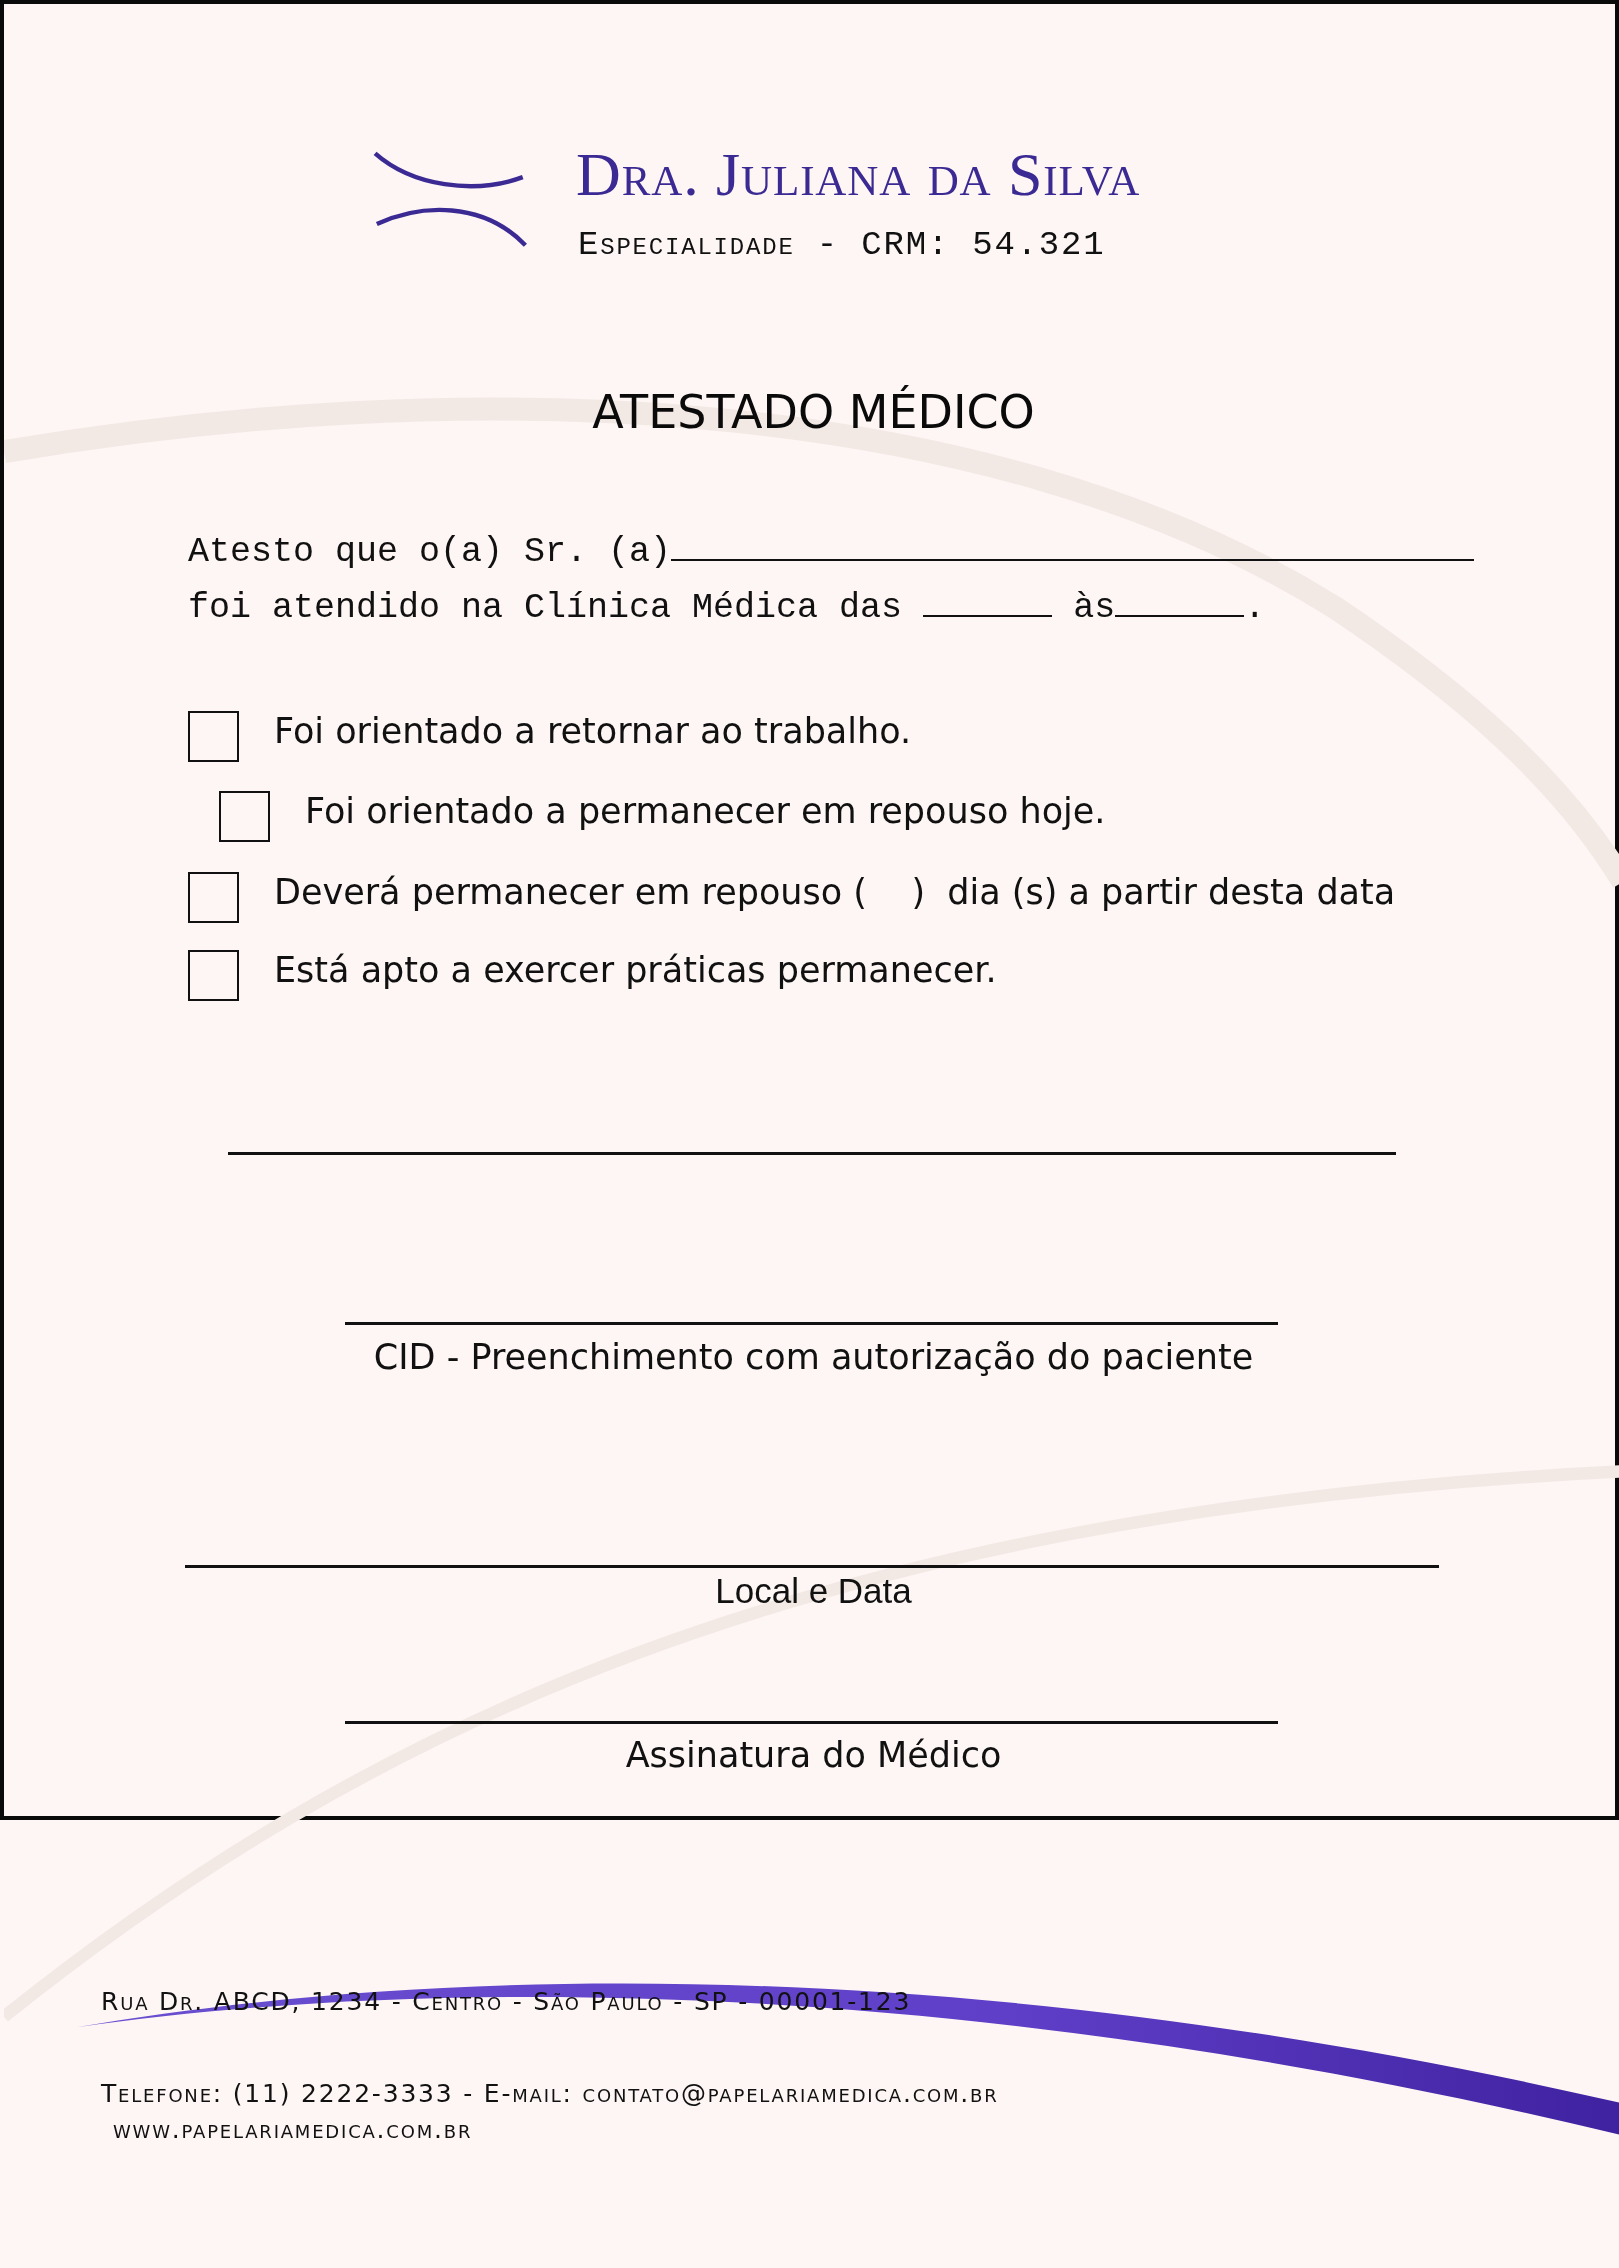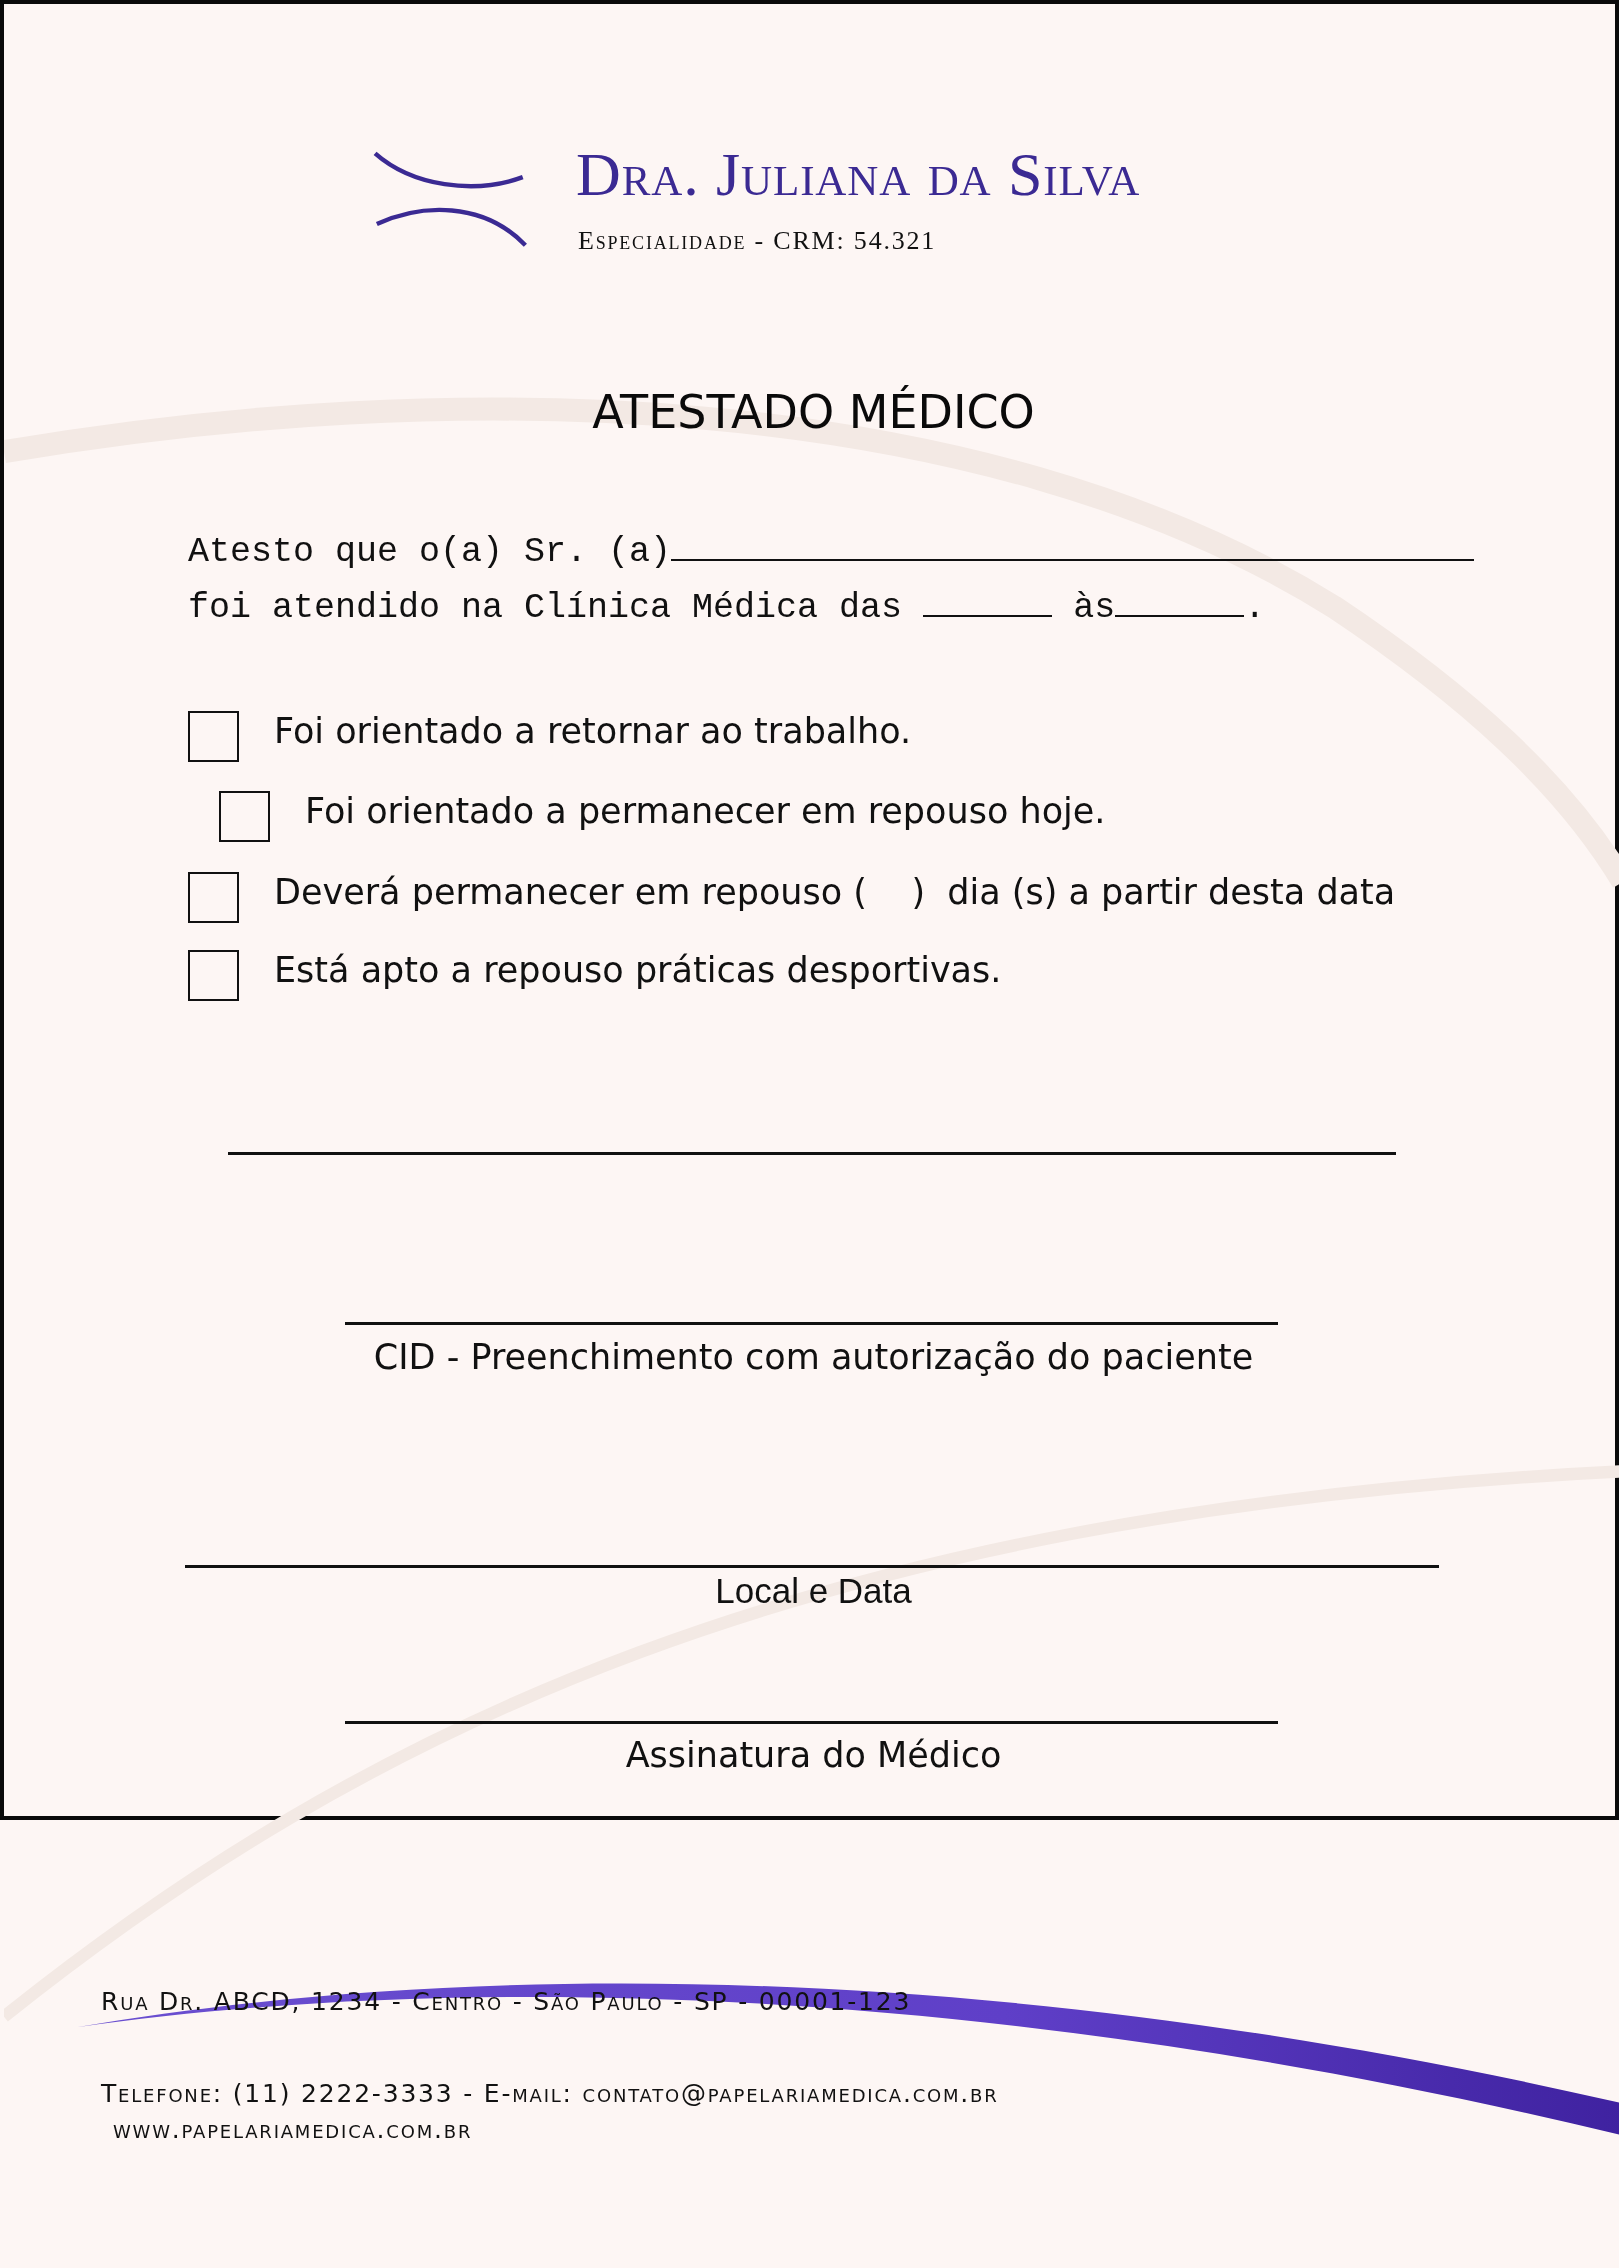--- a/index.html
+++ b/index.html
@@ -1,21 +1,21 @@
 <!DOCTYPE html>
 <html style="font-size:14px"><head>
 <meta charset="utf-8">
 <style>
   html, body { margin:0; padding:0; }
   body { width:1619px; height:2268px; position:relative; background:#fdf6f4; overflow:hidden; }
   .page { position:absolute; left:0; top:0; width:1619px; height:1820px; box-sizing:border-box; border:4.4px solid #0a0a0a; background:#fdf6f4; }
   .deco { position:absolute; left:0; top:0; }
   .abs { position:absolute; }
   .name { left:572px; top:135px; font-family:"Liberation Serif","DejaVu Serif",serif; font-size:62px; color:#3b2a93; font-variant:small-caps; letter-spacing:0.9px; white-space:nowrap; }
-  .spec { left:574px; top:222px; font-family:Liberation Serif, serif; font-size:26px; color:#111; font-variant:small-caps; letter-spacing:1.8px; white-space:nowrap; }
+  .spec { left:574px; top:222px; font-family:Liberation Mono, monospace; font-size:34px; color:#111; font-variant:small-caps; letter-spacing:1.8px; white-space:nowrap; }
   .title { left:0; width:1619px; top:381px; text-align:center; font-family:"DejaVu Sans",sans-serif; font-size:46px; color:#0a0a0a; font-weight:normal; }
   .body-text { font-family:Liberation Mono, monospace; font-size:35px; color:#111; white-space:nowrap; }
   .blank { display:inline-block; border-bottom:2.7px solid #111; vertical-align:baseline; height:0.9px; }
   .cb-row { position:absolute; left:184px; height:55px; display:flex; }
   .cb { width:51px; height:51px; border:2.7px solid #111; box-sizing:border-box; background:transparent; margin-right:35px; flex:0 0 auto; }
   .cb-label { font-family:"DejaVu Sans",sans-serif; font-size:35px; color:#111; white-space:nowrap; }
   .rule { position:absolute; height:2.7px; background:#111; }
   .caption { position:absolute; left:0; width:1619px; text-align:center; font-family:"DejaVu Sans",sans-serif; font-size:35px; color:#111; }
   .caption.lib { font-family:"Liberation Sans",sans-serif; }
   .footer-line { position:absolute; left:97px; font-family:"DejaVu Sans",sans-serif; font-size:25px; color:#111; font-variant:small-caps; letter-spacing:1.8px; white-space:nowrap; }
@@ -64,21 +64,21 @@
   <div class="cb-row" style="top:787px;padding-left:31px;">
     <div class="cb"></div>
     <span class="cb-label">Foi orientado a permanecer em repouso hoje.</span>
   </div>
   <div class="cb-row" style="top:868px;">
     <div class="cb"></div>
     <span class="cb-label" style="white-space:pre;">Deverá permanecer em repouso (    )  dia (s) a partir desta data</span>
   </div>
   <div class="cb-row" style="top:946px;">
     <div class="cb"></div>
-    <span class="cb-label">Está apto a repouso práticas desportivas.</span>
+    <span class="cb-label">Está apto a exercer práticas permanecer.</span>
   </div>
 
   <div class="rule" style="left:224px;width:1168px;top:1148px;"></div>
 
   <div class="rule" style="left:341px;width:933px;top:1318px;"></div>
   <div class="caption" style="top:1333px;">CID - Preenchimento com autorização do paciente</div>
 
   <div class="rule" style="left:181px;width:1254px;top:1561px;"></div>
   <div class="caption lib" style="top:1567px;">Local e Data</div>
 

